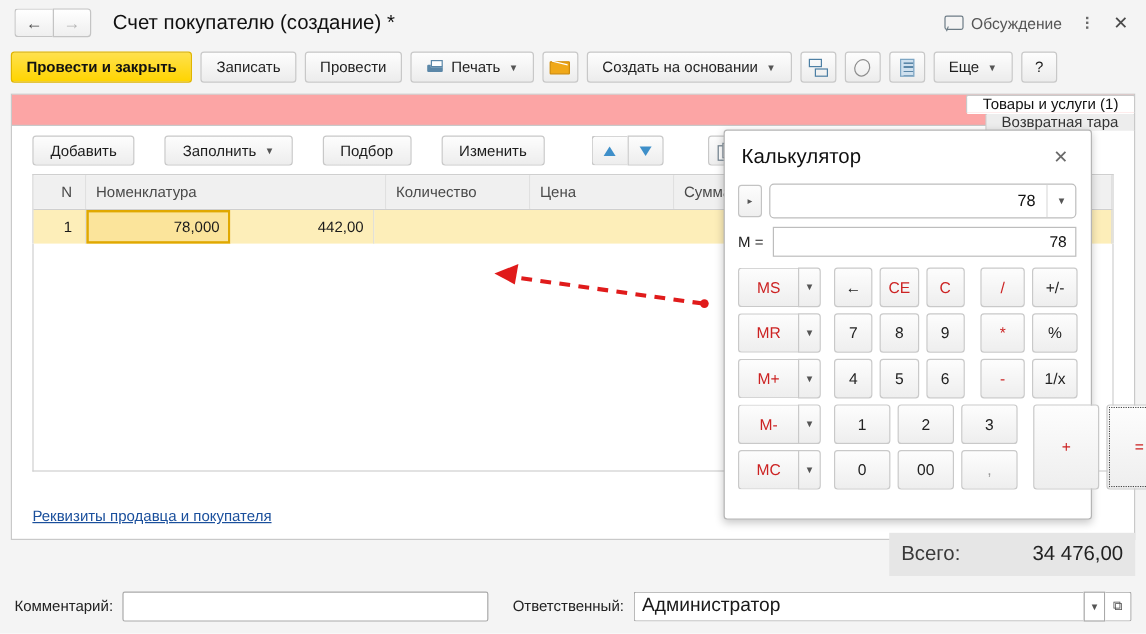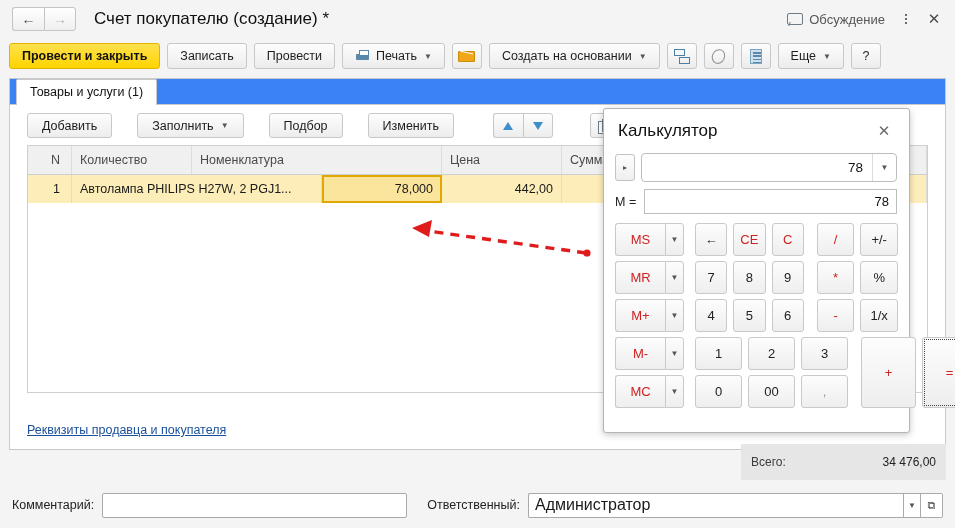--- a/index.html
+++ b/index.html
@@ -90,21 +90,21 @@
     border:1px solid #7da6c4; position:relative;}
   .ic-list::after{ content:""; position:absolute; left:2px; top:2px; width:8px; height:11px;
     background: repeating-linear-gradient(#5b87a8 0 1.6px, transparent 1.6px 3.4px); }
 
   
   .form {
     position:absolute; left:9px; top:78px; right:9px; bottom:78px;
     background:#fff; border:1px solid #c9c9c9;
   }
   .tabs { display:flex; height:26px; padding-left:6px; align-items:flex-end;
-    border-bottom:1px solid #c9c9c9; background:#3b82f6; }
+    border-bottom:1px solid #c9c9c9; background:#fca5a5;flex-direction:column; }
   .tab {
     height:25px; padding:0 13px; display:flex; align-items:center;
     border:1px solid #c9c9c9; border-bottom:none; font-size:12.5px;
     background:#ededed; color:#333; border-radius:2px 2px 0 0; margin-right:-1px;
   }
   .tab.active { background:#fff; color:#111; position:relative; z-index:2; }
   .tab.active::after{content:"";position:absolute;left:0;right:0;bottom:-1px;height:1px;background:#fff;}
 
   .tbl-toolbar { display:flex; align-items:center; gap:25px; padding:8px 0 7px 17px; }
   .sbtn { height:25px; border:1px solid #c8c8c8; border-radius:3px;
@@ -150,21 +150,21 @@
   .grid-empty { height:190px; background:#fff; border-left:1px solid #cfcfcf;
     border-right:1px solid #cfcfcf; border-bottom:1px solid #cfcfcf; margin:0 17px; }
 
   .reqs { position:absolute; left:17px; bottom:12px; }
   .reqs a { color:#1a4f9c; font-size:12.5px; text-decoration:underline; }
 
   
   .total {
     position:absolute; right:9px; top:444px; width:205px; height:36px;
     background:#e6e6e6; display:flex; align-items:center; padding:0 10px;
-    font-size:12px; color:#222;
+    font-size:17px; color:#222;
   }
   .total .lbl { color:#3a3a3a; }
   .total .val { margin-left:auto; }
 
   .footer {
     position:absolute; left:0; right:0; bottom:0; height:46px;
     display:flex; align-items:center; padding:0 12px; gap:8px;
   }
   .flabel { font-size:12.5px; color:#222; }
   .finput {
@@ -293,20 +293,23 @@
   </div>
   <div class="btn icononly">?</div>
 </div>
 
 <div class="form">
 
   <div class="tabs">
     <div class="tab active">
       <span>Товары и услуги (1)</span>
     </div>
+    <div class="tab">
+      <span>Возвратная тара</span>
+    </div>
   </div>
 
   <div class="tbl-toolbar">
     <div class="sbtn">Добавить</div>
     <div class="sbtn">
       <span>Заполнить</span>
       <span class="caret">▼</span>
     </div>
     <div class="sbtn">Подбор</div>
     <div class="sbtn">Изменить</div>
@@ -322,28 +325,27 @@
         <span class="ic-copy"></span>
       </div>
     <div class="sbtn copybtn" style="margin-left:4px">
         <span class="ic-paste"></span>
       </div>
   </div>
 
   <div class="grid">
     <div class="grow ghead">
       <div class="gcell c-n">N</div>
+      <div class="gcell c-name">Номенклатура</div>
       <div class="gcell c-qty" style="justify-content:flex-start">Количество</div>
-      <div class="gcell c-name">Номенклатура</div>
       <div class="gcell c-price" style="justify-content:flex-start">Цена</div>
       <div class="gcell c-sum" style="justify-content:flex-start">Сумма</div>
     </div>
     <div class="grow datarow">
       <div class="gcell c-n">1</div>
-      <div class="gcell c-name">Автолампа PHILIPS H27W, 2 PGJ1...</div>
       <div class="gcell c-qty sel">78,000</div>
       <div class="gcell c-price">442,00</div>
       <div class="gcell c-sum"></div>
     </div>
   </div>
   <div class="grid-empty"></div>
 
   <div class="reqs">
     <a href="#">Реквизиты продавца и покупателя</a>
   </div>

